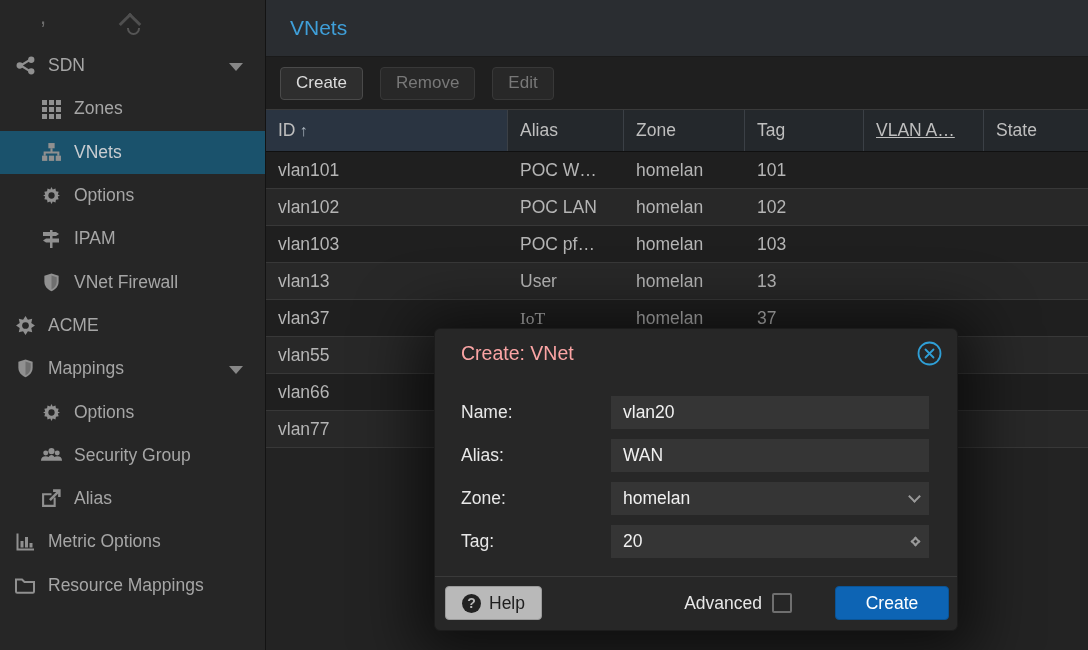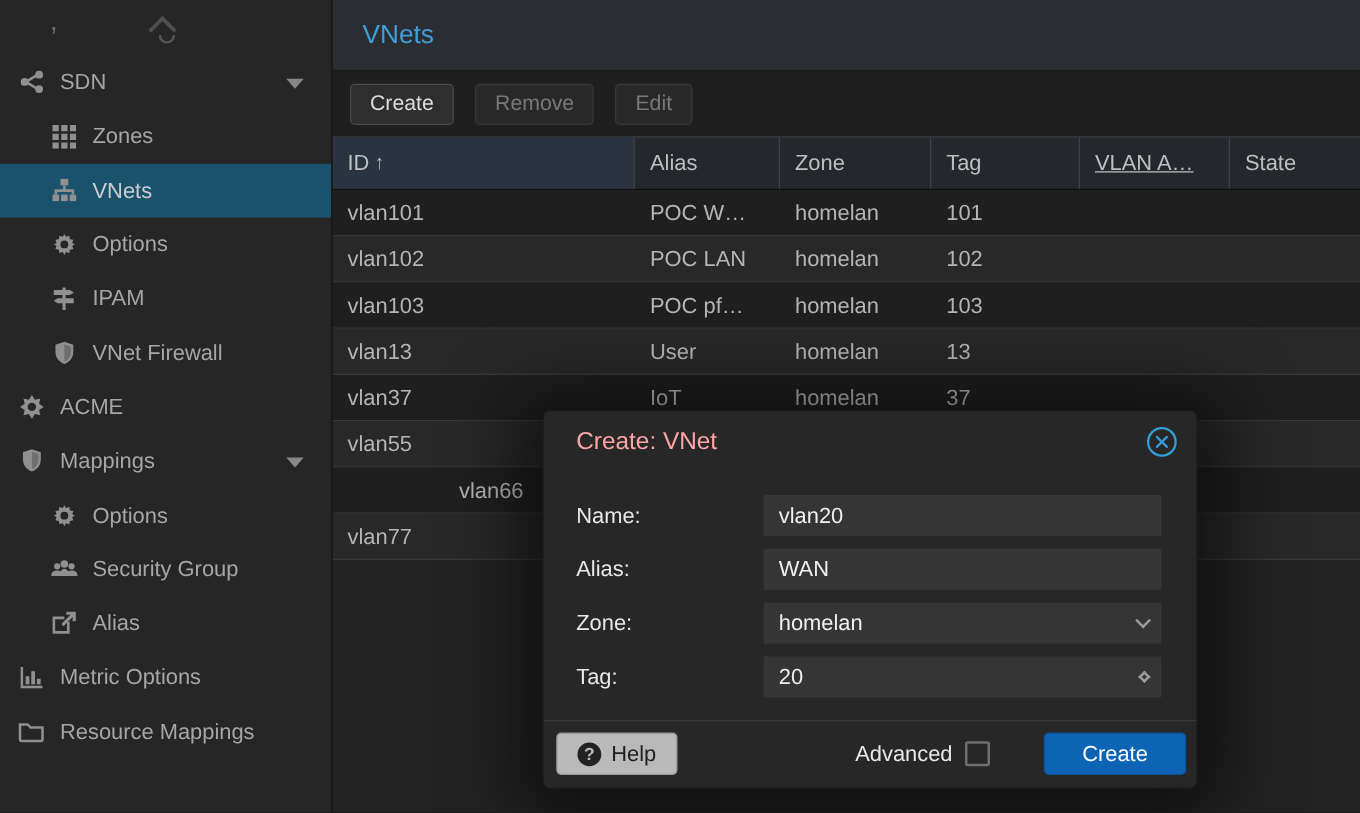--- a/index.html
+++ b/index.html
@@ -302,36 +302,36 @@
           <div class="grow">
             <div class="gcell" style="width: 242px;">vlan13</div>
             <div class="gcell" style="width: 116px;">User</div>
             <div class="gcell" style="width: 121px;">homelan</div>
             <div class="gcell" style="width: 119px;">13</div>
             <div class="gcell" style="width: 120px;"></div>
             <div class="gcell" style="width: auto; flex: 1 1 0%;"></div>
           </div>
           <div class="grow">
             <div class="gcell" style="width: 242px;">vlan37</div>
-            <div class="gcell" style="width: 116px;">IoT</div>
+            <div class="gcell" style="width: 116px; font-family: Liberation Serif, serif;">IoT</div>
             <div class="gcell" style="width: 121px;">homelan</div>
             <div class="gcell" style="width: 119px;">37</div>
             <div class="gcell" style="width: 120px;"></div>
             <div class="gcell" style="width: auto; flex: 1 1 0%;"></div>
           </div>
           <div class="grow">
             <div class="gcell" style="width: 242px;">vlan55</div>
             <div class="gcell" style="width: 116px;"></div>
             <div class="gcell" style="width: 121px;"></div>
             <div class="gcell" style="width: 119px;"></div>
             <div class="gcell" style="width: 120px;"></div>
             <div class="gcell" style="width: auto; flex: 1 1 0%;"></div>
           </div>
           <div class="grow">
-            <div class="gcell" style="width: 242px; text-align: center;">vlan66</div>
+            <div class="gcell" style="width: 242px;">vlan66</div>
             <div class="gcell" style="width: 116px;"></div>
             <div class="gcell" style="width: 121px;"></div>
             <div class="gcell" style="width: 119px;"></div>
             <div class="gcell" style="width: 120px;"></div>
             <div class="gcell" style="width: auto; flex: 1 1 0%;"></div>
           </div>
           <div class="grow">
             <div class="gcell" style="width: 242px;">vlan77</div>
             <div class="gcell" style="width: 116px;"></div>
             <div class="gcell" style="width: 121px;"></div>

